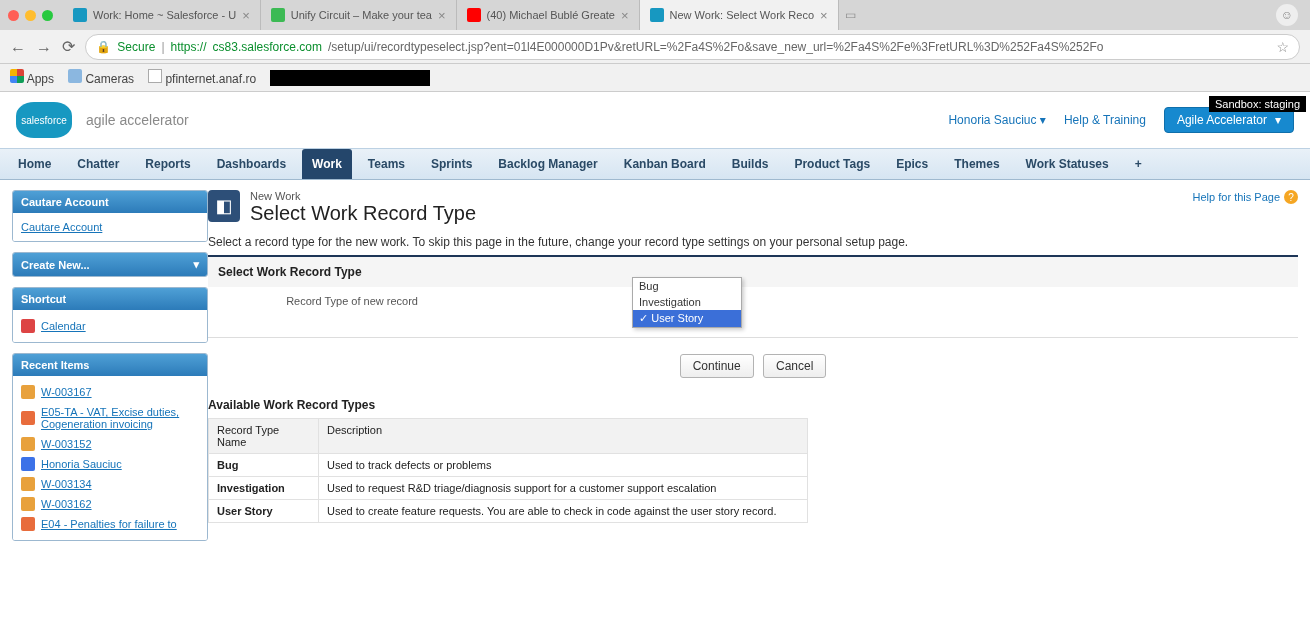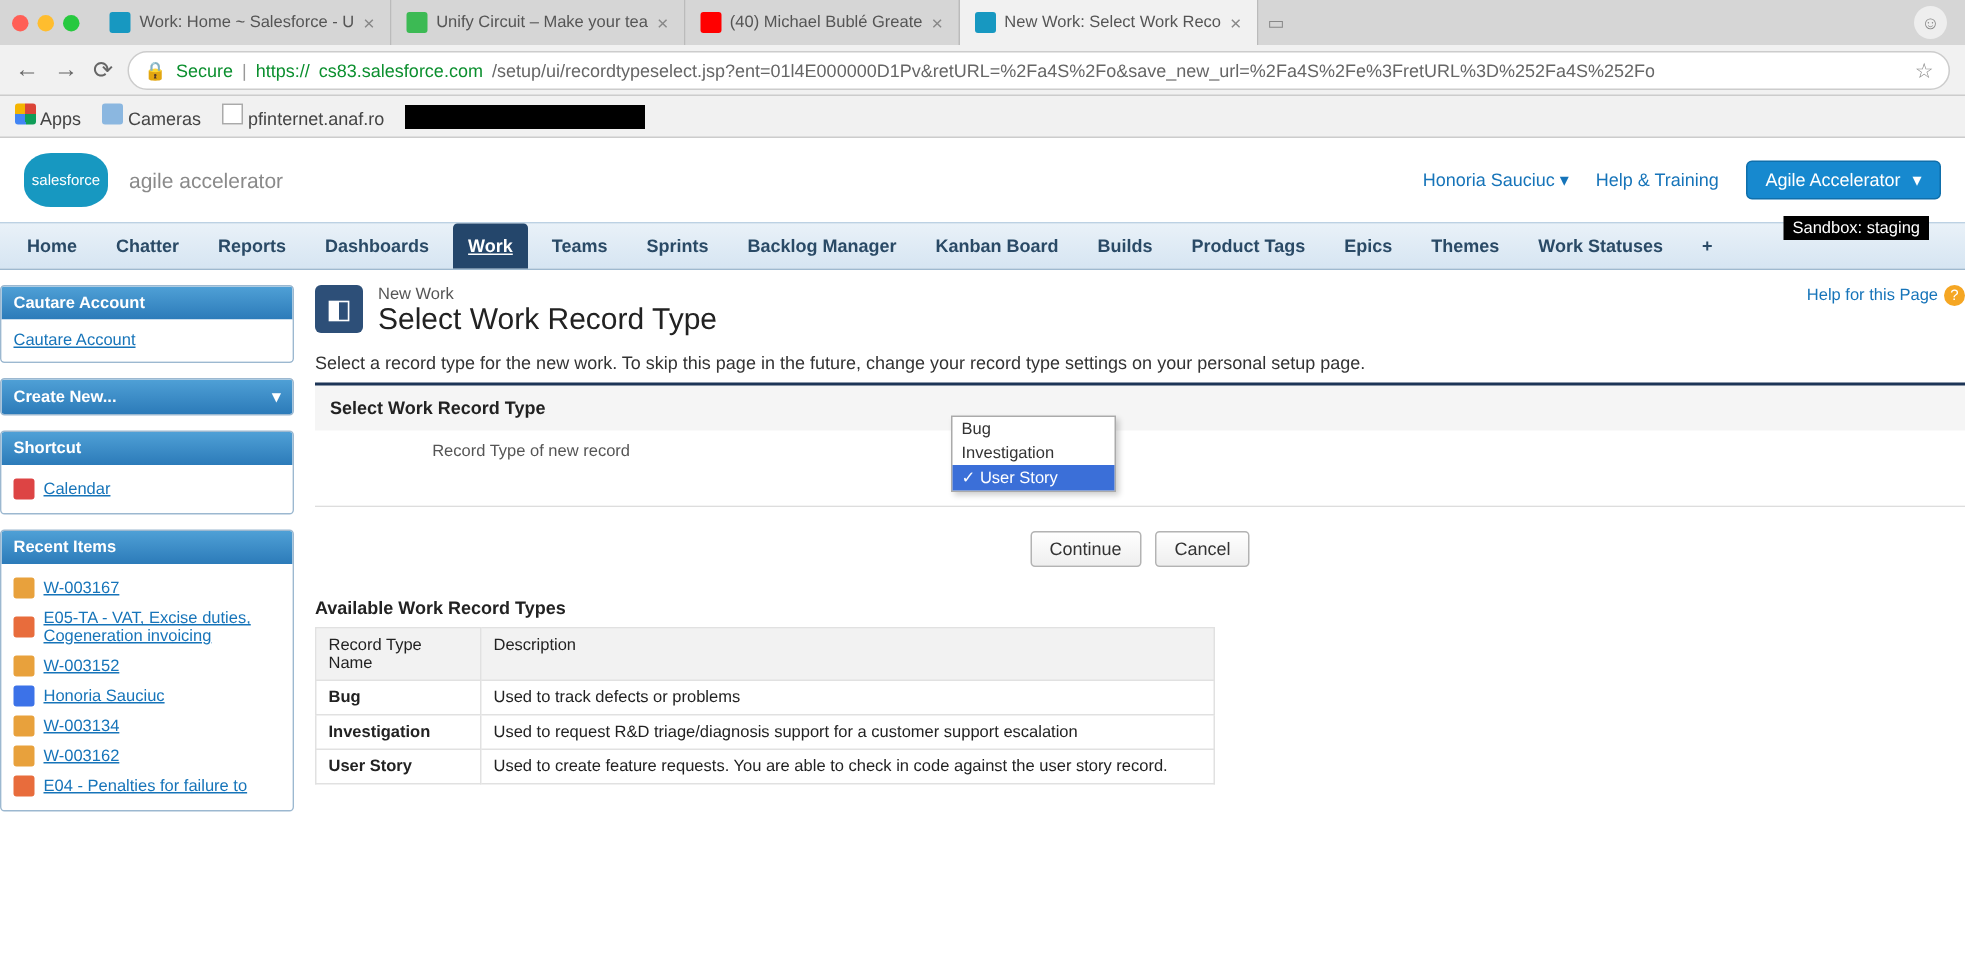--- a/index.html
+++ b/index.html
@@ -39,30 +39,30 @@
   .sf-logo { width: 56px; height: 36px; background: #1798c1; border-radius: 18px 18px 18px 18px / 14px 14px 14px 14px; color: #fff; display: flex; align-items: center; justify-content: center; font-size: 10px; }
   .app-name { color: #8a8a8a; font-size: 14px; }
   .search-wrap { display: flex; align-items: center; gap: 6px; margin-left: 8px; }
   .search-input { width: 190px; height: 26px; border: 1px solid #ccc; border-radius: 4px; padding: 0 8px; font-size: 12px; color: #888; }
   .search-btn { height: 26px; border: 1px solid #ccc; border-radius: 4px; background: #f7f7f7; padding: 0 10px; color: #1674b9; font-size: 11px; cursor: pointer; }
   .hdr-right { margin-left: auto; display: flex; align-items: center; gap: 18px; }
   .user-link { color: #1674b9; font-size: 12px; }
   .carets::after { content: " ▾"; color: #1674b9; }
   .accel-btn { background: #1789cf; color: #fff; border: 1px solid #0f6fab; border-radius: 4px; padding: 5px 12px; font-size: 12px; display: flex; gap: 8px; align-items: center; }
   .accel-btn::after { content: "▾"; }
-  .sandbox-badge { position: absolute; top: 4px; right: 24px; background: #000; color: #fff; font-size: 11px; padding: 2px 6px; margin-top: 48px; }
+  .sandbox-badge { position: absolute; top: 4px; right: 4px; background: #000; color: #fff; font-size: 11px; padding: 2px 6px; }
 
   
   .sf-nav { display: flex; align-items: stretch; height: 32px; background: linear-gradient(#e9f1f8, #d6e5f2); border-top: 1px solid #bcd1e3; border-bottom: 1px solid #9fb9cf; padding: 0 8px; gap: 6px; }
   .sf-nav .item { display: flex; align-items: center; padding: 0 10px; color: #2a4a66; font-size: 12px; font-weight: bold; cursor: pointer; border-radius: 3px 3px 0 0; }
-  .sf-nav .item.active { background: #24466b; color: #fff; text-decoration: underline; }
+  .sf-nav .item.active { background: #24466b; color: #fff; }
   .sf-nav .plus { font-weight: bold; }
 
   
-  .body-wrap { display: flex; padding: 10px 0; gap: 14px; align-items: flex-start; }
+  .body-wrap { display: flex; padding: 10px 12px; align-items: flex-start; }
   .sidebar { width: 196px; flex: 0 0 196px; display: flex; flex-direction: column; gap: 10px; }
   .side-block { border: 1px solid #9cb8d0; border-radius: 3px; overflow: hidden; }
   .side-head { background: linear-gradient(#4fa0d6, #2c7bb9); color: #fff; font-size: 11px; font-weight: bold; padding: 5px 8px; display: flex; justify-content: space-between; align-items: center; }
   .side-body { background: #fff; padding: 6px 8px; font-size: 11px; }
   .side-link { color: #1674b9; text-decoration: underline; display: block; padding: 2px 0; }
   .recent-item { display: flex; align-items: center; gap: 6px; padding: 2px 0; }
   .ri-icon { width: 14px; height: 14px; flex: 0 0 14px; border-radius: 2px; }
 
   .main { flex: 1; }
   .page-head { display: flex; align-items: flex-start; gap: 10px; }

